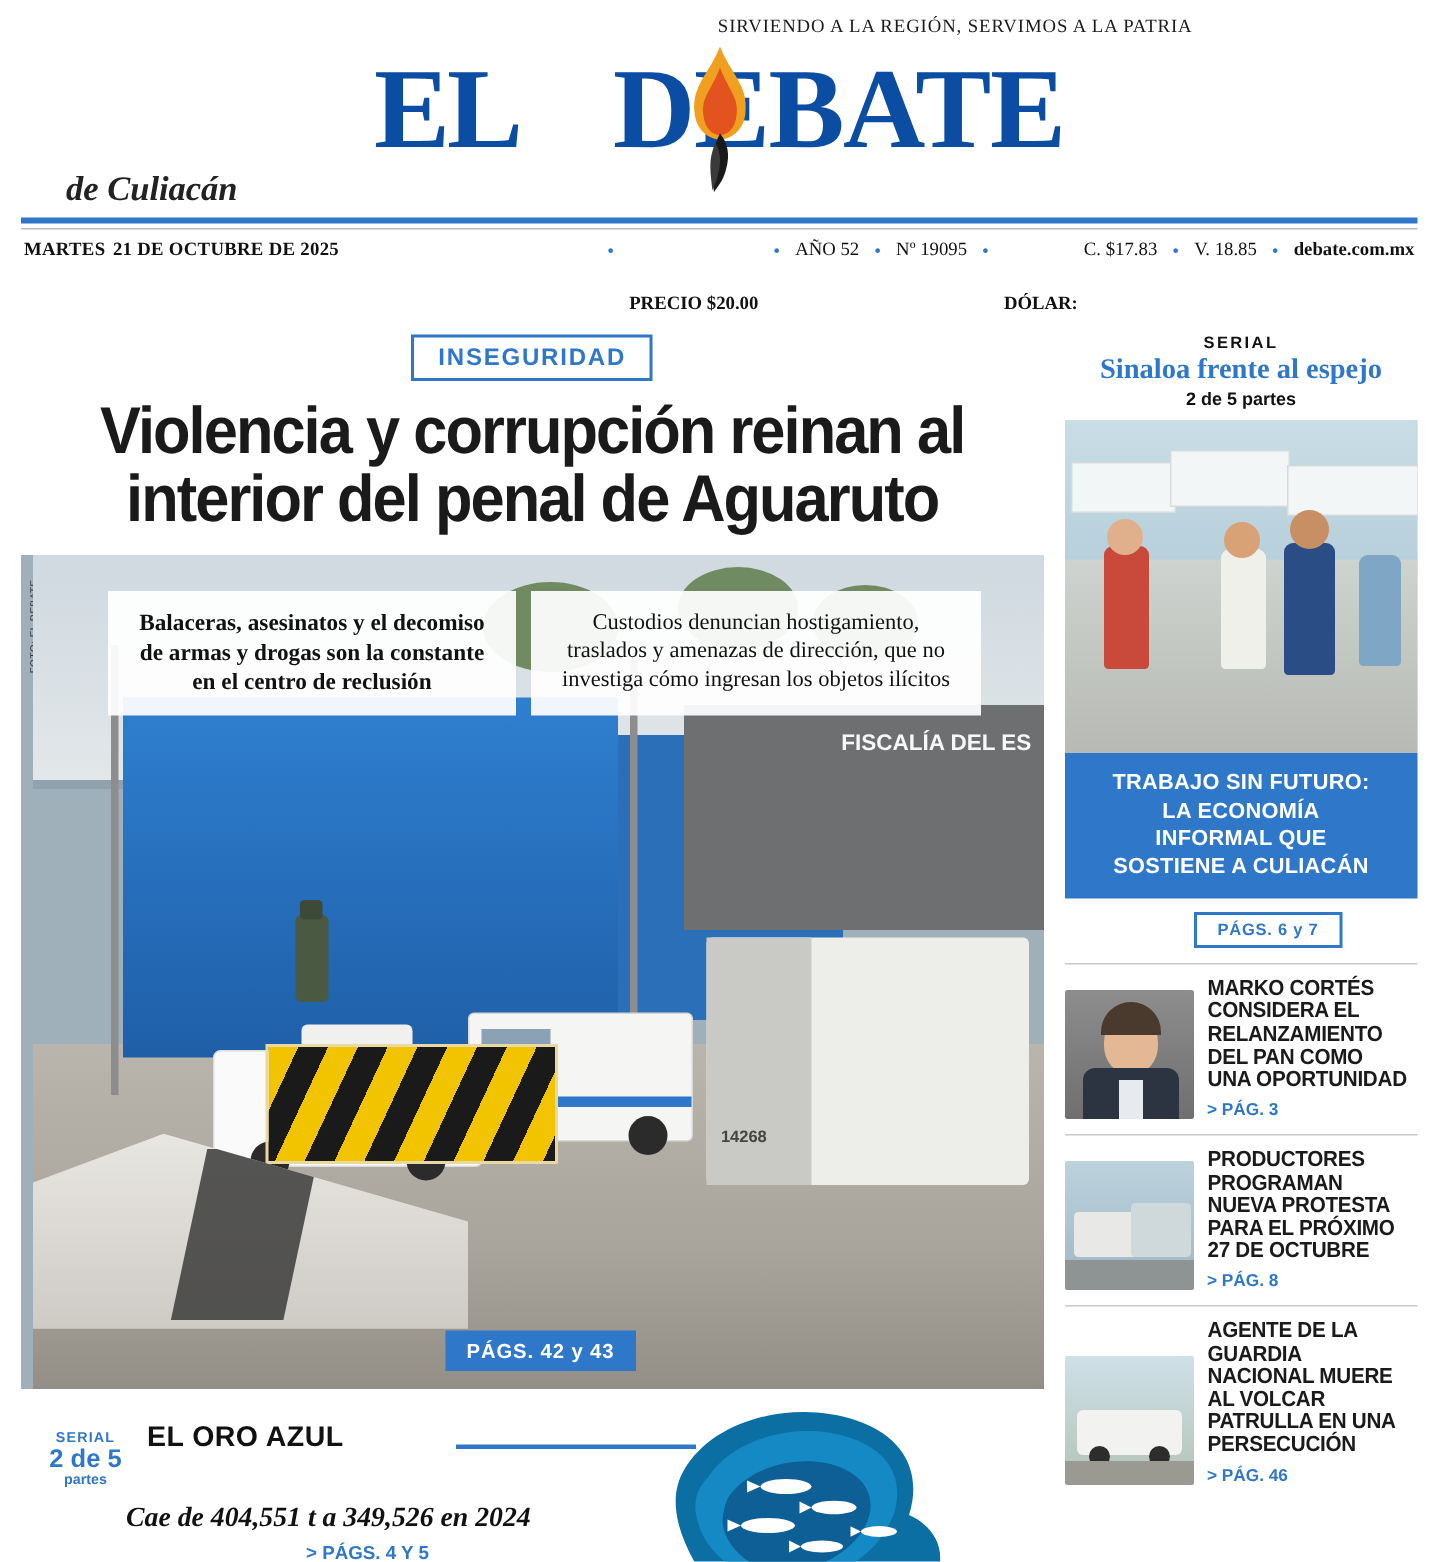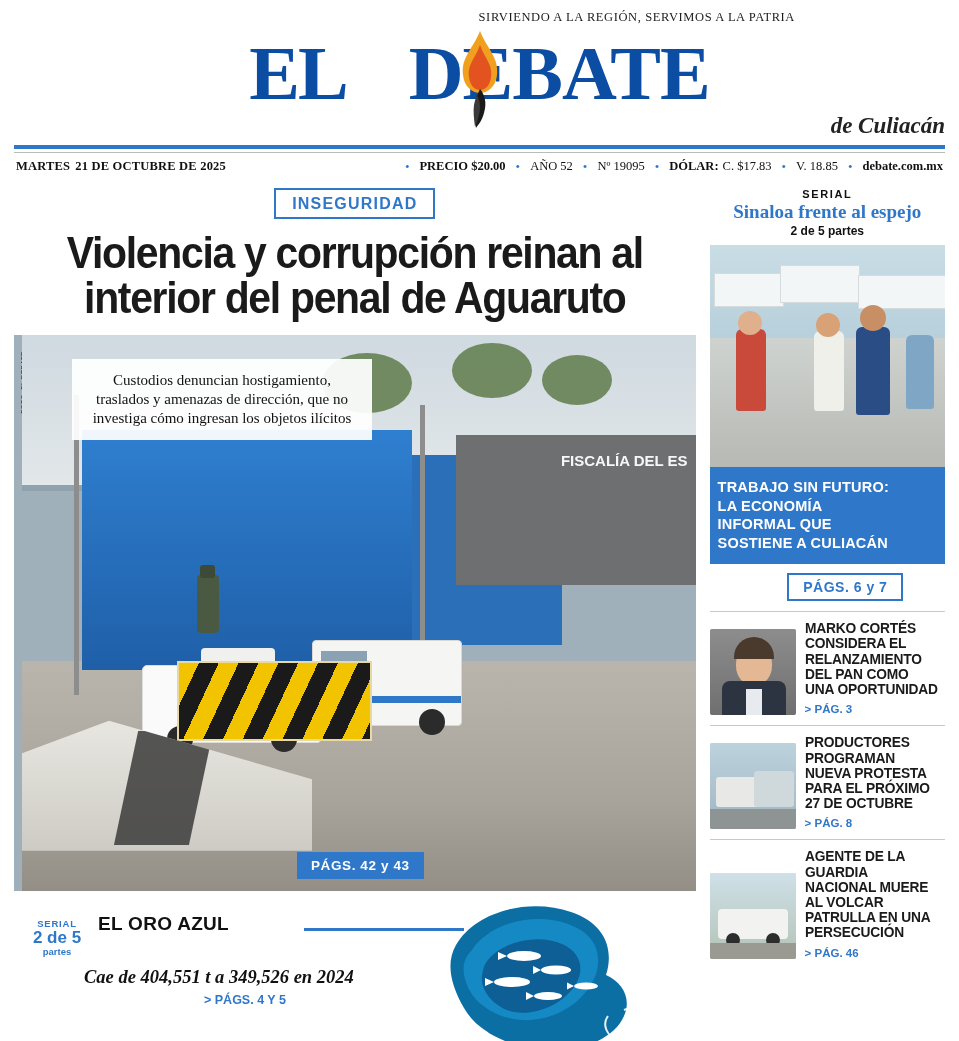--- a/index.html
+++ b/index.html
@@ -39,21 +39,21 @@
   .flame {
     position: absolute;
     left: 50%;
     transform: translateX(-50%);
     top: 2px;
     width: 58px;
     height: 100px;
     pointer-events: none;
   }
   .sub-logo {
-    text-align: right;
+    text-align: left;
     font-family: "Liberation Serif", serif;
     font-style: italic;
     font-weight: bold;
     font-size: 23px;
     color: #222;
     margin-top: -6px;
     padding-left: 30px;
   }
   .rule-blue { height: 4px; background: #2f77c9; margin: 6px 0 0 0; }
   .rule-thin { height: 1px; background: #bbb; margin-top: 3px; }
@@ -63,21 +63,21 @@
     align-items: flex-start;
     font-size: 12.5px;
     padding: 6px 2px 5px 2px;
     color: #111;
     font-family: "Liberation Serif", serif;
   }
   .infobar .date { font-weight: bold; letter-spacing: 0.2px; }
   .infobar .spacer { flex: 1; }
   .bullet { color: #2f77c9; font-size: 13px; margin: 0 10px; }
   .infobar .item { white-space: nowrap; }
-  .infobar .bold { font-weight: bold; }
+  .infobar .bold { font-weight: bold; margin-top: 36px; }
   .site { font-weight: bold; color: #111; }
 
   
   .content { display: flex; padding: 0 14px; margin-top: 8px; }
   .left-col { width: 692px; }
   .right-col { width: 239px; margin-left: 14px; }
 
   
   .kicker-wrap { text-align: center; }
   .kicker {
@@ -242,27 +242,27 @@
     margin-top:7px; height:222px; position:relative; overflow:hidden;
     background: linear-gradient(#bcd6df, #a9c6d2);
   }
   .art-photo .sky2 { position:absolute; inset:0 0 55% 0; background:linear-gradient(#c9dde5,#b6cfdb); }
   .art-photo .floor { position:absolute; left:0; right:0; bottom:0; height:58%;
         background: linear-gradient(#cfd3cf,#b6b9b4); }
   .tent { position:absolute; background:#f3f6f6; border:1px solid #d6dcdc; }
   .person { position:absolute; border-radius:6px 6px 3px 3px; }
 
   .promo {
-    background:#2f77c9; color:#fff; font-weight:bold;
+    background:#2f77c9; color:#fff; text-align:center; font-weight:bold;
     font-size:14.5px; line-height:1.28; padding:11px 8px 12px 8px; letter-spacing:.2px;
   }
   .promo-pags-wrap { text-align:center; margin-top:9px; }
   .promo-pags {
     display:inline-block; border:2px solid #2f77c9; color:#2f77c9; font-weight:bold;
-    font-size:14px; padding:4px 14px; letter-spacing:.5px;margin-left:36px;
+    font-size:11px; padding:4px 14px; letter-spacing:.5px;margin-left:36px;
   }
   .rail-rule { height:1px; background:#c9c9c9; margin:10px 0 9px 0; }
 
   .brief { display:flex; gap:9px; align-items:flex-end; }
   .brief-thumb { width:86px; height:86px; flex:0 0 86px; overflow:hidden; position:relative; background:#ccc; border-radius:2px;}
   .brief-body { flex:1; }
   .brief-title {
     font-family:"Liberation Sans", sans-serif; font-weight:bold;
     font-size:14.5px; line-height:1.05; color:#1a1a1a; letter-spacing:-0.2px;
     transform: scaleX(0.95); transform-origin: left center;
@@ -371,28 +371,33 @@
             <div class="wheel" style="left:128px;"></div>
           </div>
 
           <div class="ambul">
             <div class="win"></div>
             <div class="stripe"></div>
             <div class="wheel" style="left:18px;"></div>
             <div class="wheel" style="left:106px;"></div>
           </div>
 
+          <div class="truck-big">
+            <div class="dark"></div>
+            <div class="num">14268</div>
+          </div>
 
           <div class="barrier"></div>
           <div class="barrier2">
             <div class="stripe"></div>
           </div>
         </div>
 
         <div class="decks">
+          <div class="deck">Balaceras, asesinatos y el decomiso de armas y drogas son la constante en el centro de reclusión</div>
           <div class="deck two">Custodios denuncian hostigamiento, traslados y amenazas de dirección, que no investiga cómo ingresan los objetos ilícitos</div>
         </div>
 
         <div class="pags-badge">PÁGS. 42 y 43</div>
       </div>
 
       <div class="bottom-strip">
         <div class="serial-badge">
           <div class="s1">SERIAL</div>
           <div class="s2">2 de 5</div>

